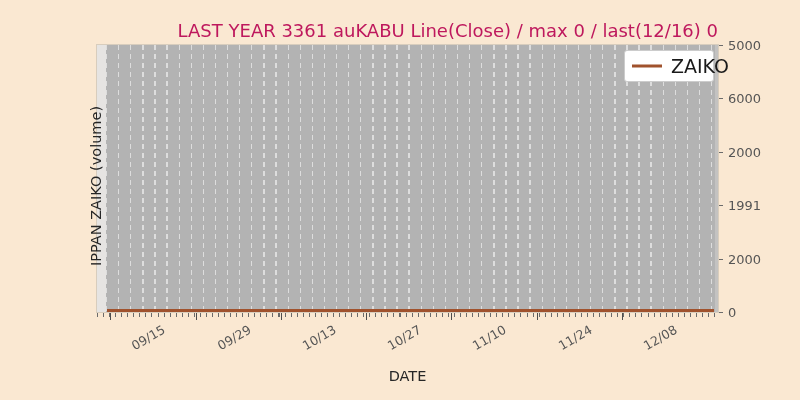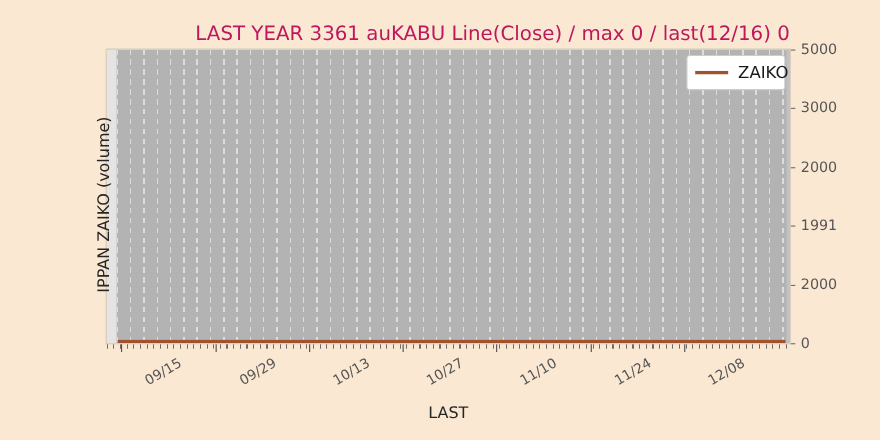--- a/index.html
+++ b/index.html
@@ -226,21 +226,21 @@
     background: #a0522d;
   }
   .swatch-dotted::before {
     height: 3px;
     background-image: repeating-linear-gradient(
       to right,
       #a8c4dd 0px, #a8c4dd 3px,
       rgba(0,0,0,0) 3px, rgba(0,0,0,0) 7px);
   }
   .legend-text {
-    font-size: 15px;
+    font-size: 19px;
     color: #1a1a1a;
     white-space: nowrap;
   }
 </style>
 </head>
 <body>
 
 <div id="figure">
 
   <div id="chart-title">LAST YEAR 3361 auKABU Line(Close) / max 0 / last(12/16) 0</div>
@@ -257,21 +257,21 @@
   <div class="spine" id="spine-left"></div>
   <div class="spine" id="spine-right"></div>
   <div class="spine" id="spine-bottom"></div>
 
   <div class="ytick" style="top:45px">
     <span class="tick-mark"></span>
     <span class="tick-label">5000</span>
   </div>
   <div class="ytick" style="top:98px">
     <span class="tick-mark"></span>
-    <span class="tick-label">3000</span>
+    <span class="tick-label">6000</span>
   </div>
   <div class="ytick" style="top:152px">
     <span class="tick-mark"></span>
     <span class="tick-label">2000</span>
   </div>
   <div class="ytick" style="top:205px">
     <span class="tick-mark"></span>
     <span class="tick-label">1991</span>
   </div>
   <div class="ytick" style="top:259px">
@@ -294,21 +294,21 @@
   <div class="xtick-major-mark" style="left:622px"></div>
 
   <div class="xtick-label" style="left:124px">09/15</div>
   <div class="xtick-label" style="left:210px">09/29</div>
   <div class="xtick-label" style="left:295px">10/13</div>
   <div class="xtick-label" style="left:380px">10/27</div>
   <div class="xtick-label" style="left:465px">11/10</div>
   <div class="xtick-label" style="left:551px">11/24</div>
   <div class="xtick-label" style="left:636px">12/08</div>
 
-  <div id="xaxis-label">LAST</div>
+  <div id="xaxis-label">DATE</div>
   <div id="yaxis-label">IPPAN ZAIKO (volume)</div>
 
   <div id="legend">
     <div class="legend-row">
       <span class="legend-swatch swatch-solid"></span>
       <span class="legend-text">ZAIKO</span>
     </div>
   </div>
 
 </div>

